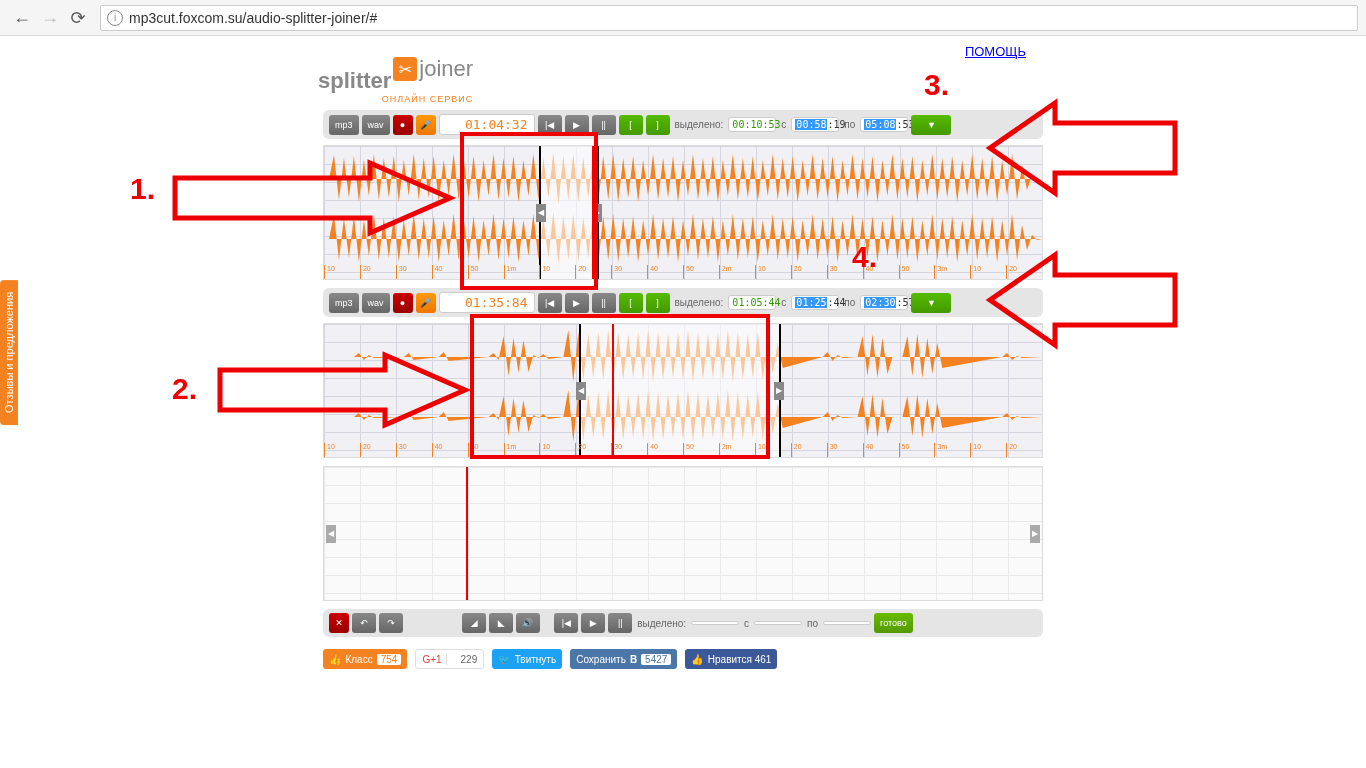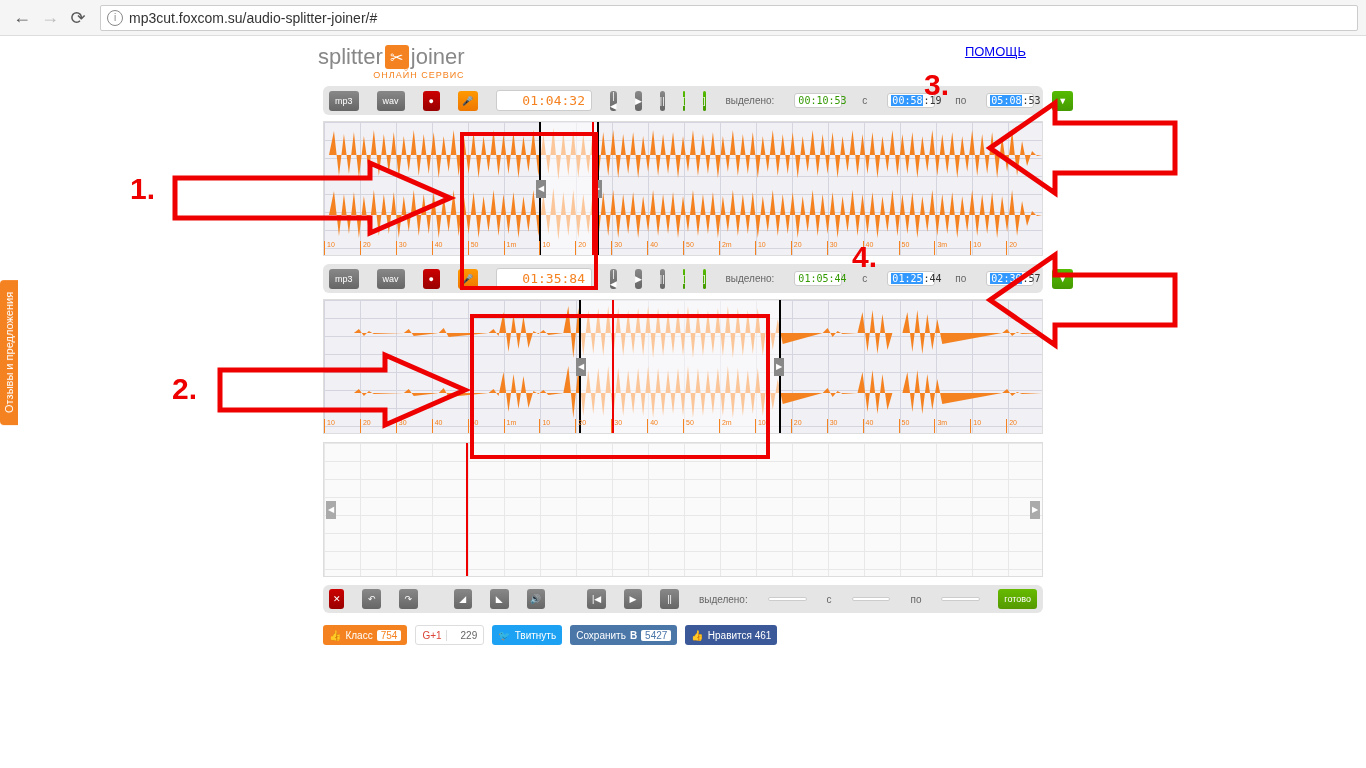--- a/index.html
+++ b/index.html
@@ -7,29 +7,29 @@
 
 .browser-bar { height: 36px; background: #f5f5f5; display: flex; align-items: center; padding: 0 8px; border-bottom: 1px solid #ddd; }
 .nav-btn { width: 28px; height: 28px; display: flex; align-items: center; justify-content: center; color: #5a5a5a; cursor: pointer; font-size: 18px; }
 .nav-btn.disabled { color: #bbb; }
 .url-bar { flex: 1; height: 26px; background: #fff; border: 1px solid #ccc; border-radius: 2px; display: flex; align-items: center; padding: 0 6px; margin-left: 8px; font-size: 14px; color: #333; }
 .url-info { width: 16px; height: 16px; border: 1px solid #888; border-radius: 50%; display: flex; align-items: center; justify-content: center; font-size: 10px; margin-right: 6px; color: #888; }
 
 .header { display: flex; align-items: flex-start; padding: 8px 0 6px 318px; }
 .logo { display: flex; flex-direction: column; align-items: flex-end; margin-right: 12px; }
 .logo-main { display: flex; align-items: center; }
-.logo-text1 { color: #888; font-size: 22px; font-weight: 400; }
+.logo-text1 { color: #888; font-size: 22px; font-weight: 700; margin-top: 24px; }
 .logo-icon { width: 24px; height: 24px; background: #f58220; margin: 0 2px; display: flex; align-items: center; justify-content: center; color: #fff; font-size: 16px; border-radius: 3px; }
 .logo-text2 { color: #888; font-size: 22px; font-weight: 400; }
 .logo-sub { color: #f58220; font-size: 9px; letter-spacing: 1px; }
 .desc { color: #333; font-size: 11px; max-width: 440px; line-height: 1.3; }
 .help-link { margin-left: auto; margin-right: 340px; color: #0000EE; text-decoration: underline; font-size: 13px; }
 
 .panel { width: 720px; margin: 0 auto; }
-.toolbar { background: #e5e5e5; border-radius: 6px; padding: 4px 6px; display: flex; align-items: center; gap: 18px; margin-bottom: 6px; }
+.toolbar { background: #e5e5e5; border-radius: 6px; padding: 4px 6px; display: flex; align-items: center; gap: 3px; margin-bottom: 6px; }
 .btn { height: 20px; border: none; border-radius: 3px; background: linear-gradient(#888, #666); color: #fff; font-size: 9px; padding: 0 6px; cursor: pointer; display: flex; align-items: center; justify-content: center; }
 .btn.small { width: 24px; padding: 0; }
 .btn.rec { background: linear-gradient(#c00, #900); width: 20px; }
 .btn.orange { background: linear-gradient(#f90, #e70); width: 20px; }
 .btn.green { background: linear-gradient(#5b0, #490); }
 .btn.wide { width: 40px; }
 .btn.ready { background: linear-gradient(#6b0, #590); font-size: 9px; padding: 0 6px; }
 .timer { background: #fff; border: 1px solid #ccc; border-radius: 3px; padding: 2px 6px; font-size: 13px; color: #f58220; min-width: 96px; text-align: right; font-family: monospace; }
 .label { font-size: 10px; color: #666; margin: 0 2px; }
 .timefield { background: #fff; border: 1px solid #ccc; border-radius: 3px; padding: 1px 3px; font-size: 10px; color: #333; width: 48px; text-align: center; font-family: monospace; }

